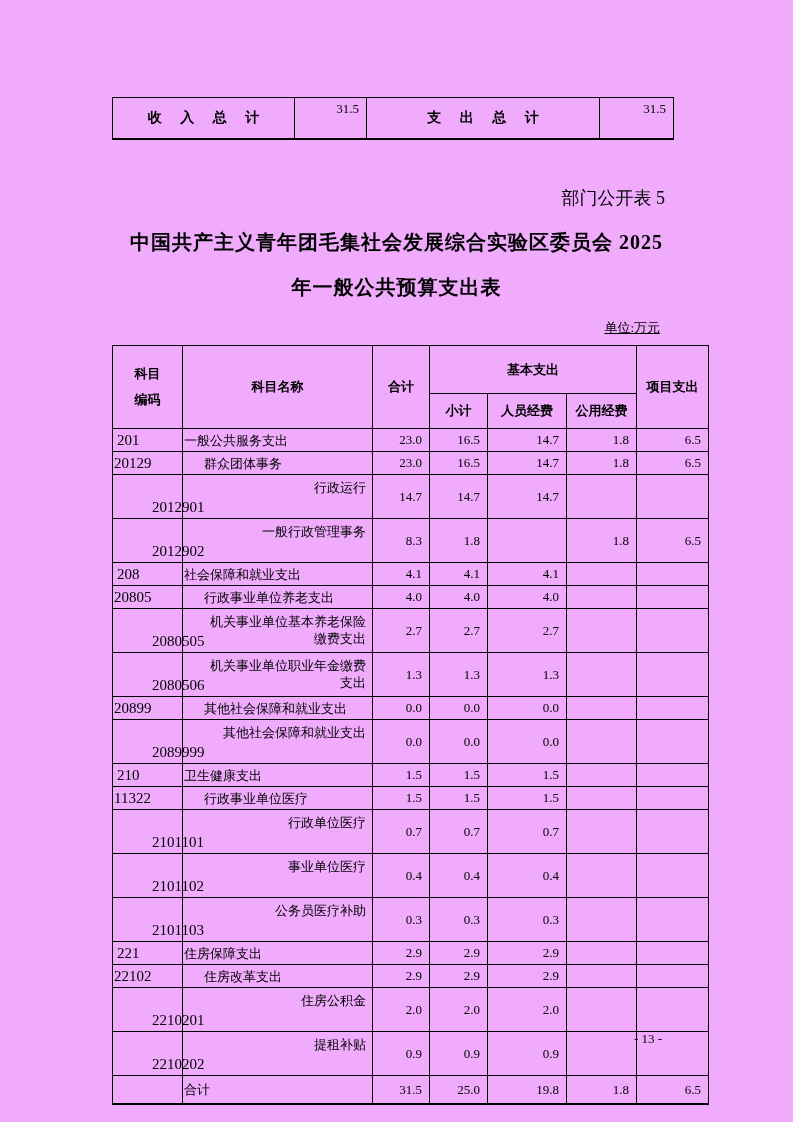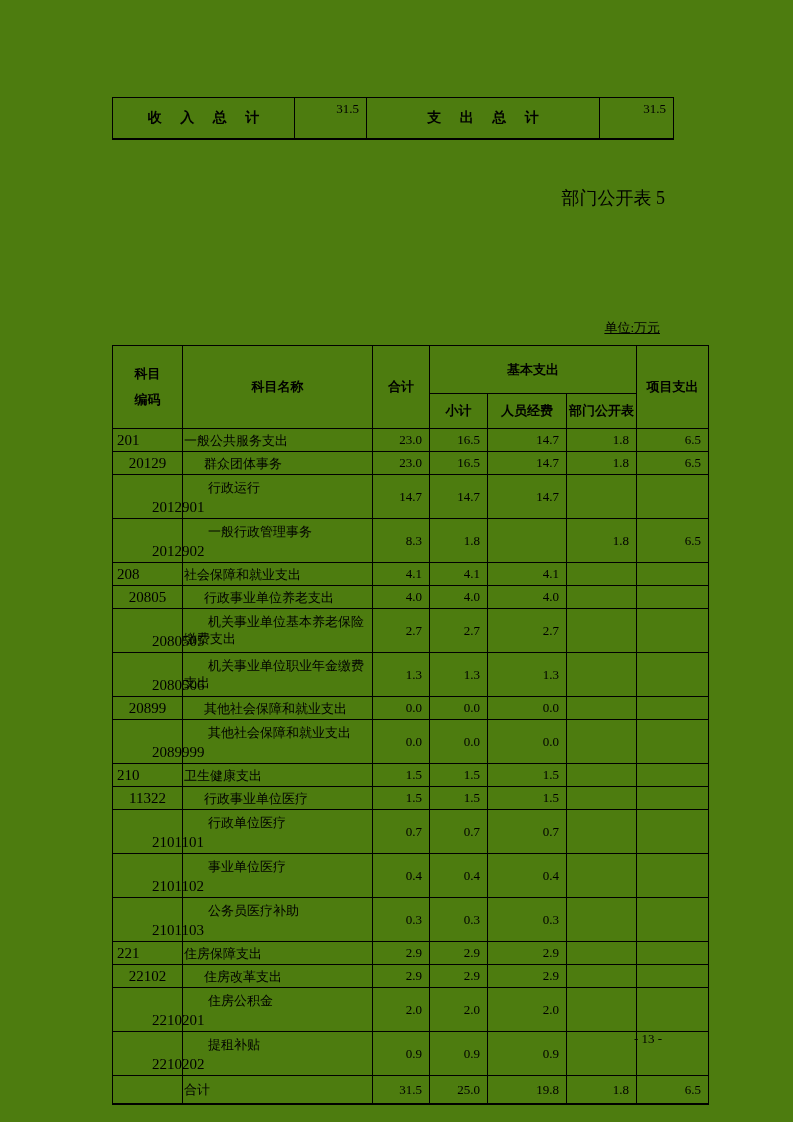--- a/index.html
+++ b/index.html
@@ -1,20 +1,20 @@
 <!DOCTYPE html>
 <html><head>
 <meta charset="utf-8">
 <style>
   html, body { margin: 0; padding: 0; background: #ffffff; }
   .page {
     position: relative;
     width: 793px;
     height: 1122px;
-    background: #4d7c0f;
+    background: #f0abfc;
     color: #000000;
     font-family: "Liberation Serif", "DejaVu Serif", serif;
     overflow: hidden;
   }
 
   
   .summary-table {
     position: absolute;
     left: 112px;
     top: 97px;
@@ -86,31 +86,31 @@
   .hrow1 th { height: 45px; }
   .hrow2 th { height: 32px; }
   .code-hdr span { display: block; line-height: 26px; }
 
   tr.single td { height: 20px; }
   tr.tall td { height: 38px; }
   tr.total-row td { height: 25px; }
 
   td.code { vertical-align: middle; font-size: 15px; }
   td.code.code-l1 { text-align: left; padding-left: 4px; }
-  td.code.code-l2 { text-align: center; }
+  td.code.code-l2 { text-align: left; }
   td.code.code-l3 { text-align: left; padding-left: 4px; }
   tr.tall td.code { vertical-align: bottom; padding-bottom: 2px; padding-left: 39px; }
 
   td.name {
     text-align: left;
     vertical-align: middle;
     padding-right: 6px;
     line-height: 17px;
   }
-  tr.tall td.name { vertical-align: top; padding-top: 4px; }
+  tr.tall td.name { vertical-align: top; padding-top: 4px; text-align: right; }
   td.name.lv2 { text-indent: 20px; }
   td.name.lv3 { text-indent: 24px; }
 
   td.num {
     text-align: right;
     vertical-align: middle;
     padding-right: 7px;
   }
 
   .page-number {
@@ -138,20 +138,24 @@
         <td class="sum-label">收 入 总 计</td>
         <td class="sum-value">31.5</td>
         <td class="sum-label">支 出 总 计</td>
         <td class="sum-value">31.5</td>
       </tr>
     </tbody>
   </table>
 
   <div class="doc-label">部门公开表 5</div>
 
+  <div class="title">
+    <div>中国共产主义青年团毛集社会发展综合实验区委员会 2025</div>
+    <div>年一般公共预算支出表</div>
+  </div>
 
   <div class="unit-note">单位:万元</div>
 
   <table class="main-table">
     <colgroup>
       <col style="width:70px">
         <col style="width:190px">
         <col style="width:57px">
         <col style="width:58px">
         <col style="width:79px">
@@ -165,21 +169,21 @@
           <span>编码</span>
         </th>
         <th rowspan="2">科目名称</th>
         <th rowspan="2">合计</th>
         <th colspan="3">基本支出</th>
         <th rowspan="2">项目支出</th>
       </tr>
       <tr class="hrow2">
         <th>小计</th>
         <th>人员经费</th>
-        <th>部门公开表</th>
+        <th>公用经费</th>
       </tr>
     </thead>
     <tbody>
         <tr class="single">
           <td class="code code-l1">201</td>
           <td class="name lv1">一般公共服务支出</td>
           <td class="num">23.0</td>
           <td class="num">16.5</td>
           <td class="num">14.7</td>
           <td class="num">1.8</td>

